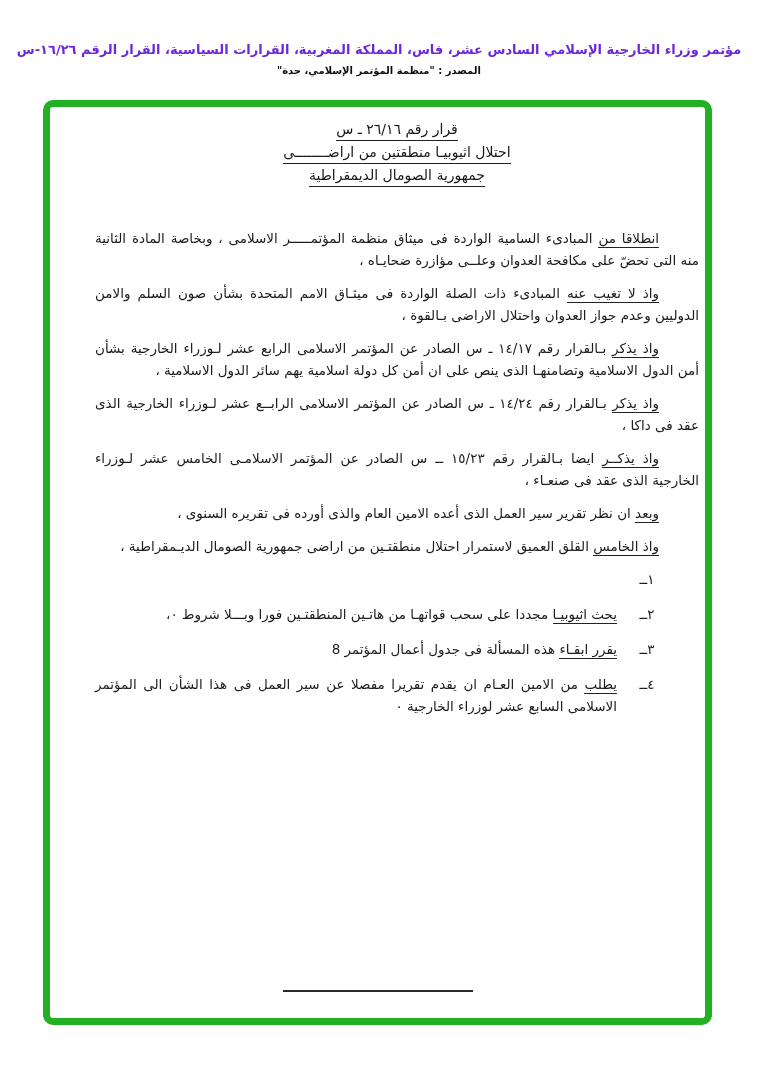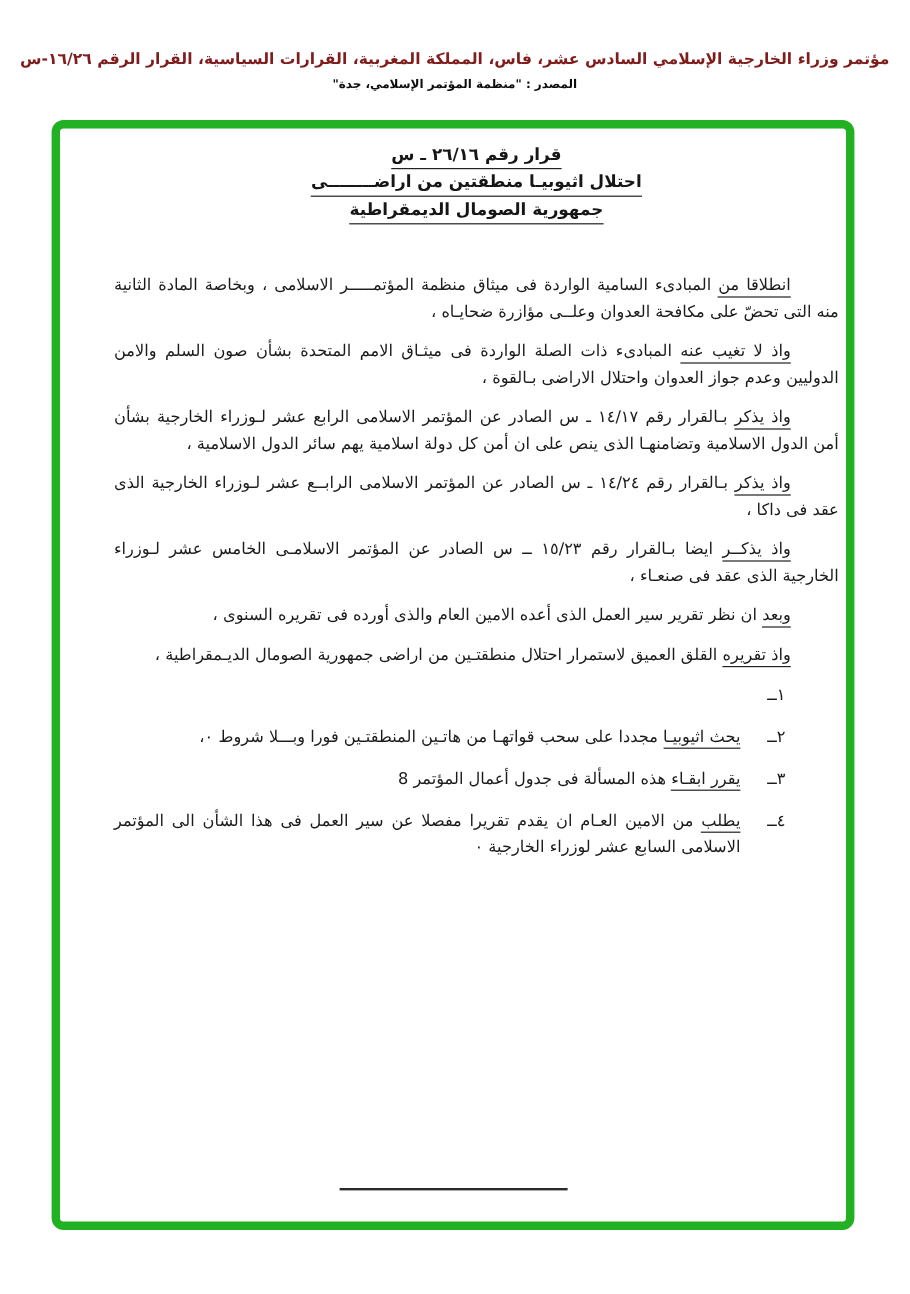--- a/index.html
+++ b/index.html
@@ -9,38 +9,38 @@
     width: 758px;
     height: 1078px;
     background: #ffffff;
     overflow: hidden;
     direction: rtl;
     font-family: "DejaVu Sans", sans-serif;
     color: #1b1b1b;
   }
   
   .hdr { position: absolute; top: 42px; left: 0; right: 0; text-align: center; }
-  .hdr-l1 { font-size: 13px; font-weight: bold; color: #7f1d1d; letter-spacing: 0; }
+  .hdr-l1 { font-size: 13px; font-weight: bold; color: #6d28d9; letter-spacing: 0; }
   .hdr-l2 { font-size: 10px; font-weight: bold; margin-top: 8px; color: #0d0d0d; }
 
   
   .frame {
     position: absolute;
     top: 100px;
     right: 46px;
     width: 669px;
     height: 925px;
     border: 7px solid #22b122;
     border-radius: 10px;
     padding: 10px 6px 0 45px;
     background: #ffffff;
   }
 
   .title-block { text-align: center; font-size: 14px; margin: 4px 0 44px 0; color: #161616; }
-  .t-line { margin-bottom: 7px; font-weight: bold; }
+  .t-line { margin-bottom: 7px; }
   .t-line > span { border-bottom: 1.5px solid #222; padding-bottom: 3px; white-space: nowrap; }
 
   .para {
     font-size: 13.5px;
     line-height: 22px;
     text-align: justify;
     margin: 0 0 11px 0;
     text-indent: 40px;
   }
   .u { border-bottom: 1.3px solid #222; padding-bottom: 1px; margin-top: 43px; }
@@ -84,21 +84,21 @@
       <div class="t-line"><span>احتلال اثيوبيـا منطقتين من اراضــــــــى</span></div>
       <div class="t-line"><span>جمهورية الصومال الديمقراطية</span></div>
     </div>
 
     <p class="para"><span class="u">انطلاقا من</span><span> المبادىء السامية الواردة فى ميثاق منظمة المؤتمـــــر الاسلامى ، وبخاصة المادة الثانية منه التى تحضّ على مكافحة العدوان وعلــى مؤازرة ضحايـاه ،</span></p>
     <p class="para"><span class="u">واذ لا تغيب عنه</span><span> المبادىء ذات الصلة الواردة فى ميثـاق الامم المتحدة بشأن صون السلم والامن الدوليين وعدم جواز العدوان واحتلال الاراضى بـالقوة ،</span></p>
     <p class="para"><span class="u">واذ يذكر</span><span> بـالقرار رقم ١٤/١٧ ـ س الصادر عن المؤتمر الاسلامى الرابع عشر لـوزراء الخارجية بشأن أمن الدول الاسلامية وتضامنهـا الذى ينص على ان أمن كل دولة اسلامية يهم سائر الدول الاسلامية ،</span></p>
     <p class="para"><span class="u">واذ يذكر</span><span> بـالقرار رقم ١٤/٢٤ ـ س الصادر عن المؤتمر الاسلامى الرابــع عشر لـوزراء الخارجية الذى عقد فى داكا ،</span></p>
     <p class="para"><span class="u">واذ يذكــر</span><span> ايضا بـالقرار رقم ١٥/٢٣ ــ س الصادر عن المؤتمر الاسلامـى الخامس عشر لـوزراء الخارجية الذى عقد فى صنعـاء ،</span></p>
     <p class="para"><span class="u">وبعد</span><span> ان نظر تقرير سير العمل الذى أعده الامين العام والذى أورده فى تقريره السنوى ،</span></p>
-    <p class="para"><span class="u">واذ تقريره</span><span> القلق العميق لاستمرار احتلال منطقتـين من اراضى جمهورية الصومال الديـمقراطية ،</span></p>
+    <p class="para"><span class="u">واذ الخامس</span><span> القلق العميق لاستمرار احتلال منطقتـين من اراضى جمهورية الصومال الديـمقراطية ،</span></p>
 
     <div class="items">
       <div class="item">
         <span class="num">١ــ</span>
       </div>
       <div class="item">
         <span class="num">٢ــ</span>
         <span class="itext"><span class="u">يحث اثيوبيـا</span><span> مجددا على سحب قواتهـا من هاتـين المنطقتـين فورا وبـــلا شروط ٠،</span></span>
       </div>
       <div class="item">

